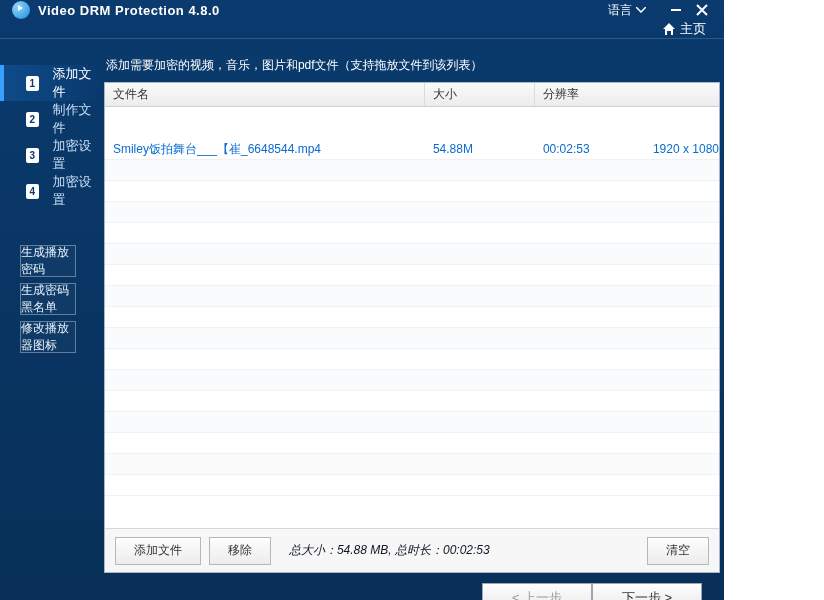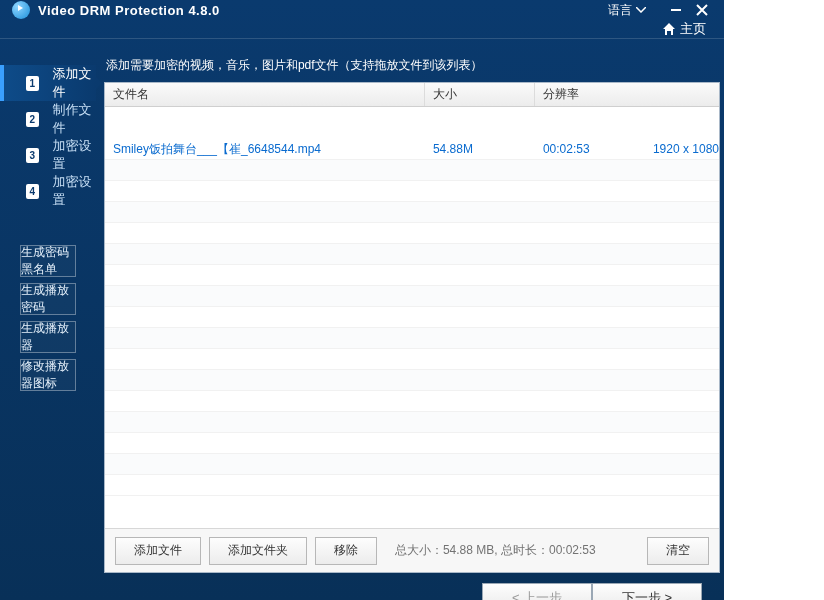--- a/index.html
+++ b/index.html
@@ -32,21 +32,21 @@
 .th { display:flex; align-items:center; padding-left:8px; border-right:1px solid #dcdcdc; }
 .th:last-child { border-right:none; }
 .c1 { width:320px; } .c2 { width:110px; } .c3 { width:110px; } .c4 { flex:1; }
 .rows { flex:1; overflow:auto; background:#fff; }
 .row { display:flex; height:21px; font-size:12px; border-bottom:1px solid #f1f1f1; }
 .row:nth-child(even) { background:#fafbfc; }
 .row.empty .td { color:transparent; }
 .td { display:flex; align-items:center; padding-left:8px; color:#0a6bcf; overflow:hidden; white-space:nowrap; text-overflow:ellipsis; }
 .panel-btns { display:flex; align-items:center; height:44px; padding:0 10px; background:#f7f7f7; border-top:1px solid #d7d7d7; gap:8px; font-size:12px; }
 .pbtn { height:28px; padding:0 18px; background:linear-gradient(#fdfdfd,#ececec); border:1px solid #b7b7b7; cursor:pointer; display:flex; align-items:center; color:#333; }
-.summary { flex:1; text-align:left; padding-left:10px; color:#737373; }
+.summary { flex:1; text-align:left; padding-left:10px; color:#0f172a;font-style:italic; }
 .footer { height:50px; display:flex; align-items:center; justify-content:flex-end; padding-right:22px; }
 .navbtn { height:30px; width:110px; background:linear-gradient(#fdfdfd,#e9e9e9); border:1px solid #9aa7b4; font-size:13px; color:#333; display:flex; align-items:center; justify-content:center; cursor:pointer; }
 .navbtn.disabled { color:#9a9a9a; cursor:default; }
 </style>
 </head>
 <body>
 
 <div class="window">
 
   <div class="titlebar">
@@ -95,23 +95,22 @@
             <span class="stepnum">3</span>
             <span>加密设置</span>
           </div>
           <div class="step">
             <span class="stepnum">4</span>
             <span>加密设置</span>
           </div>
         </div>
       <div class="gap"></div>
       <div id="sbtns">
+          <div class="sbtn">生成播放密码</div>
           <div class="sbtn">生成密码黑名单</div>
-          <div class="sbtn">生成播放密码</div>
-          <div class="sbtn">生成播放器</div>
           <div class="sbtn">修改播放器图标</div>
         </div>
     </div>
 
     <div class="main">
       <div class="hint">添加需要加密的视频，音乐，图片和pdf文件（支持拖放文件到该列表）</div>
       <div class="panel">
         <div class="thead">
           <div class="th c1">文件名</div>
           <div class="th c2">大小</div>
@@ -216,21 +215,20 @@
             </div>
             <div class="row empty">
               <div class="td c1">&nbsp;</div>
               <div class="td c2">&nbsp;</div>
               <div class="td c3">&nbsp;</div>
               <div class="td c4">&nbsp;</div>
             </div>
           </div>
         <div class="panel-btns">
           <div class="pbtn">添加文件</div>
-          <div class="pbtn">添加文件夹</div>
           <div class="pbtn">移除</div>
           <div class="summary">
             <span>总大小：</span><span>54.88 MB</span><span>, 总时长：</span><span>00:02:53</span>
           </div>
           <div class="pbtn">清空</div>
         </div>
       </div>
     </div>
   </div>
 

